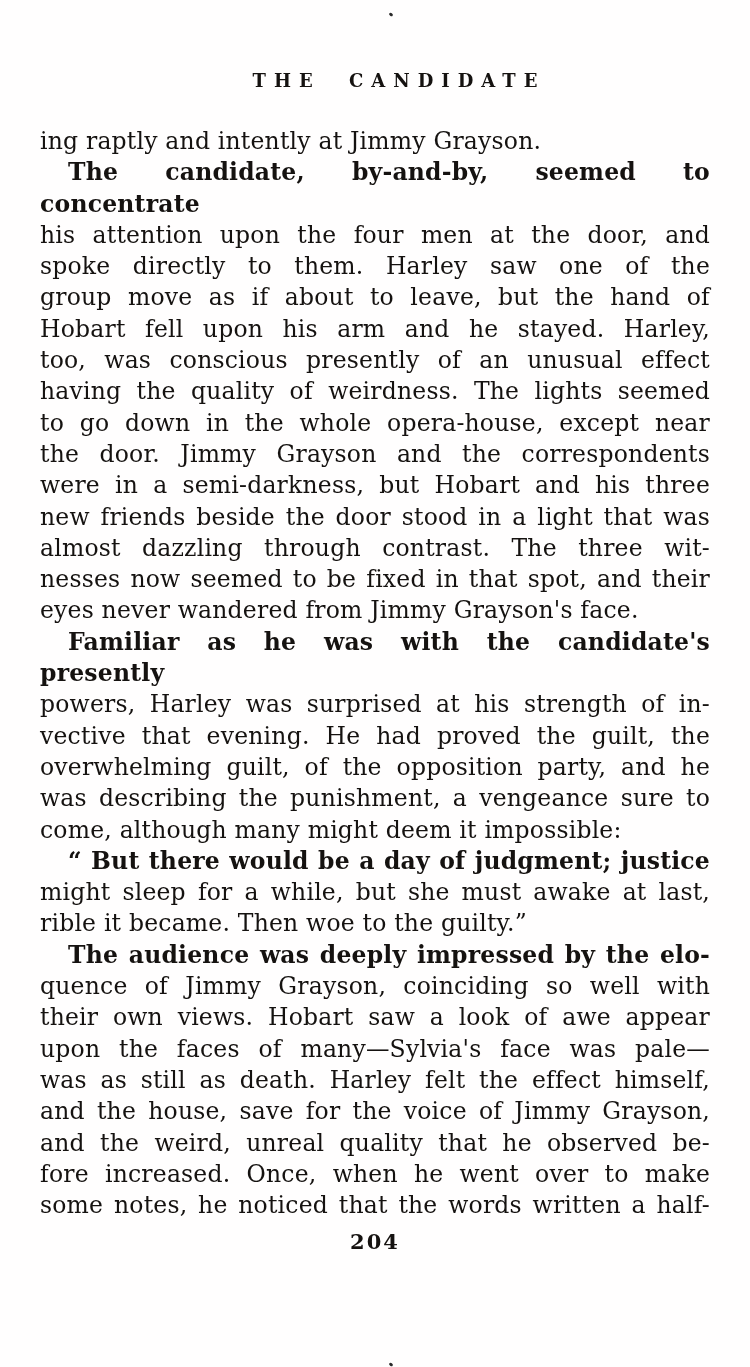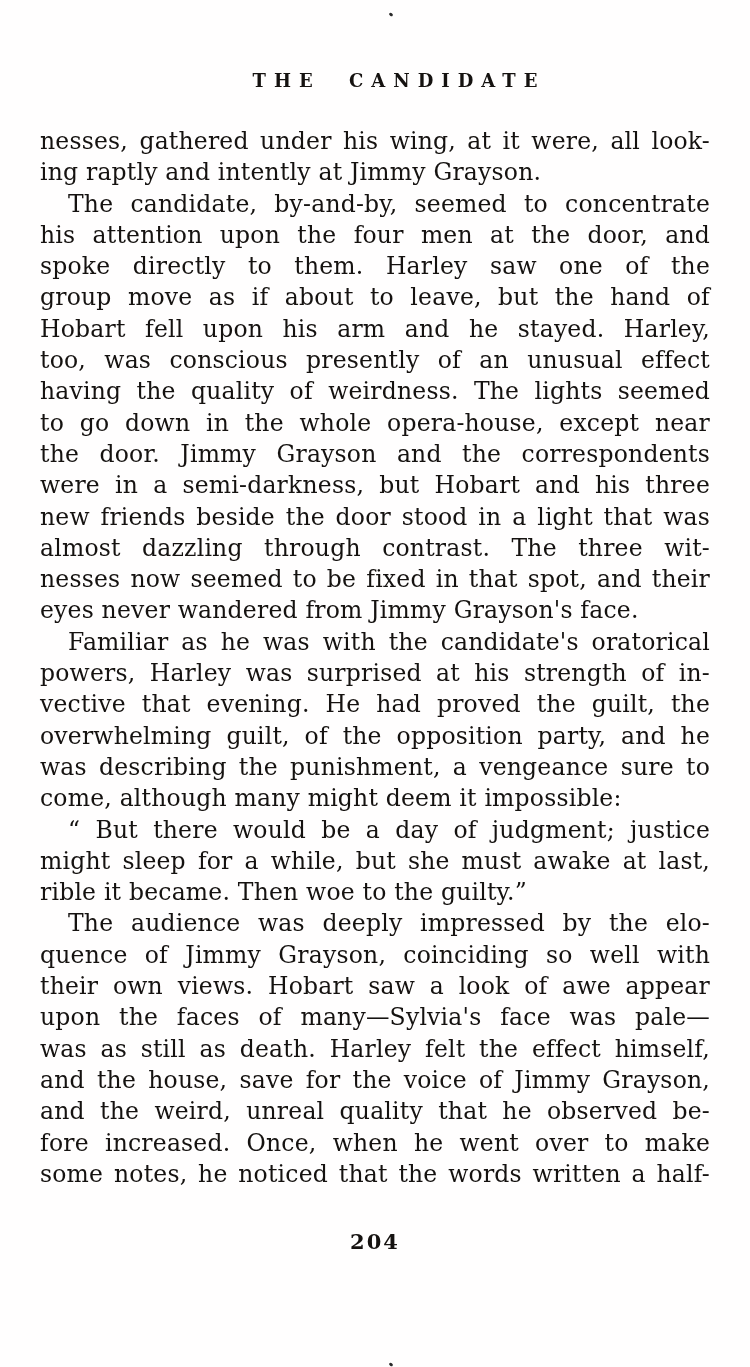--- a/index.html
+++ b/index.html
@@ -46,20 +46,21 @@
     text-align: justify;
     text-align-last: justify;
     white-space: normal;
   }
   .text-line.no-stretch {
     text-align: center;
     text-align-last: left;
   }
   .text-line.indent-first {
     text-indent: 28px;
+    font-weight: bold;
   }
   .page-number {
     position: absolute;
     top: 1229px;
     left: 0;
     width: 100%;
     text-align: center;
     font-size: 21px;
     font-weight: bold;
     letter-spacing: 2px;
@@ -76,41 +77,40 @@
   .speck-bottom { left: 389px; top: 1363px; }
 </style>
 </head>
 <body>
 
 <div class="page">
   <div class="speck speck-top"></div>
   <div class="running-header">THE CANDIDATE</div>
   <div class="text-body" id="text-body">
       <div class="paragraph">
-        <div class="text-line">nesses, gathered under his wing, at it were, all look-</div>
         <div class="text-line no-stretch">ing raptly and intently at Jimmy Grayson.</div>
       </div>
       <div class="paragraph">
         <div class="text-line indent-first">The candidate, by-and-by, seemed to concentrate</div>
         <div class="text-line">his attention upon the four men at the door, and</div>
         <div class="text-line">spoke directly to them.  Harley saw one of the</div>
         <div class="text-line">group move as if about to leave, but the hand of</div>
         <div class="text-line">Hobart fell upon his arm and he stayed.  Harley,</div>
         <div class="text-line">too, was conscious presently of an unusual effect</div>
         <div class="text-line">having the quality of weirdness.  The lights seemed</div>
         <div class="text-line">to go down in the whole opera-house, except near</div>
         <div class="text-line">the door.  Jimmy Grayson and the correspondents</div>
         <div class="text-line">were in a semi-darkness, but Hobart and his three</div>
         <div class="text-line">new friends beside the door stood in a light that was</div>
         <div class="text-line">almost dazzling through contrast.  The three wit-</div>
         <div class="text-line">nesses now seemed to be fixed in that spot, and their</div>
         <div class="text-line no-stretch">eyes never wandered from Jimmy Grayson's face.</div>
       </div>
       <div class="paragraph">
-        <div class="text-line indent-first">Familiar as he was with the candidate's oratorical</div>
+        <div class="text-line indent-first">Familiar as he was with the candidate's presently</div>
         <div class="text-line">powers, Harley was surprised at his strength of in-</div>
         <div class="text-line">vective that evening.  He had proved the guilt, the</div>
         <div class="text-line">overwhelming guilt, of the opposition party, and he</div>
         <div class="text-line">was describing the punishment, a vengeance sure to</div>
         <div class="text-line no-stretch">come, although many might deem it impossible:</div>
       </div>
       <div class="paragraph">
         <div class="text-line indent-first">“ But there would be a day of judgment; justice</div>
         <div class="text-line">might sleep for a while, but she must awake at last,</div>
         <div class="text-line no-stretch">rible it became.  Then woe to the guilty.”</div>

